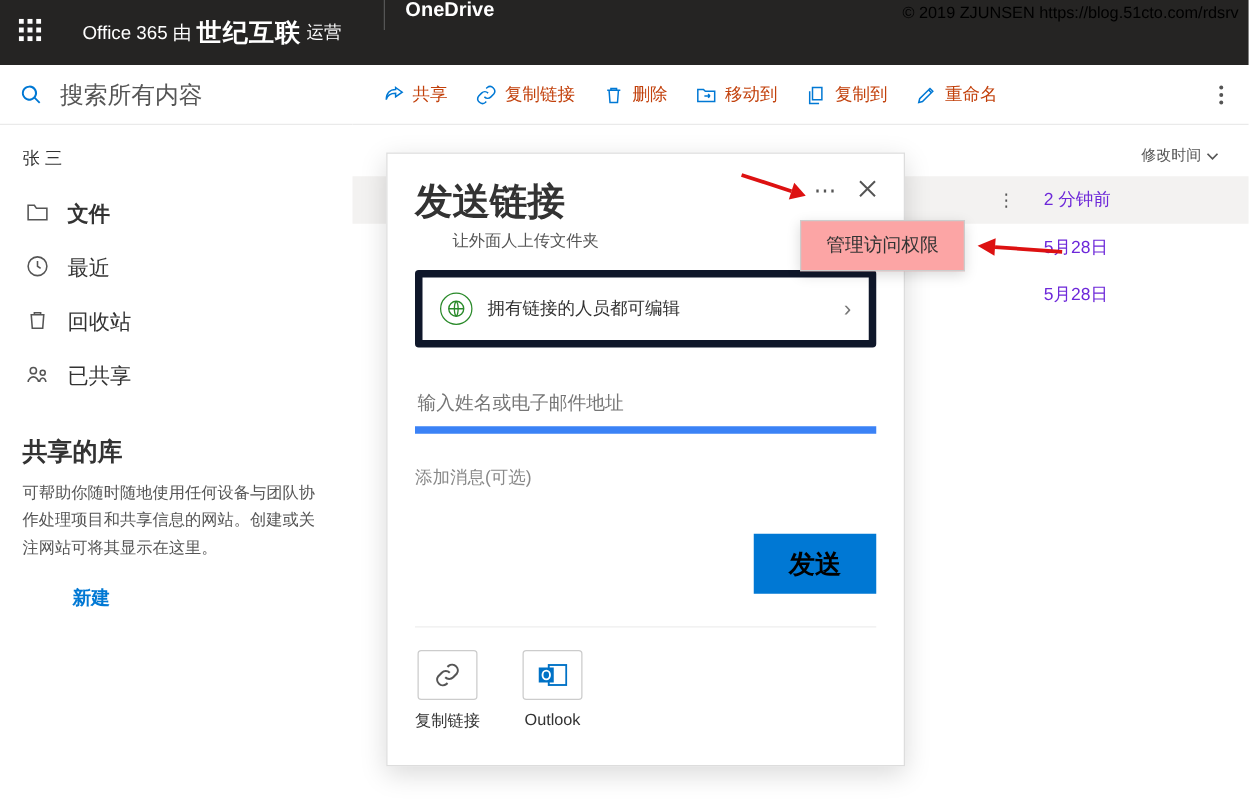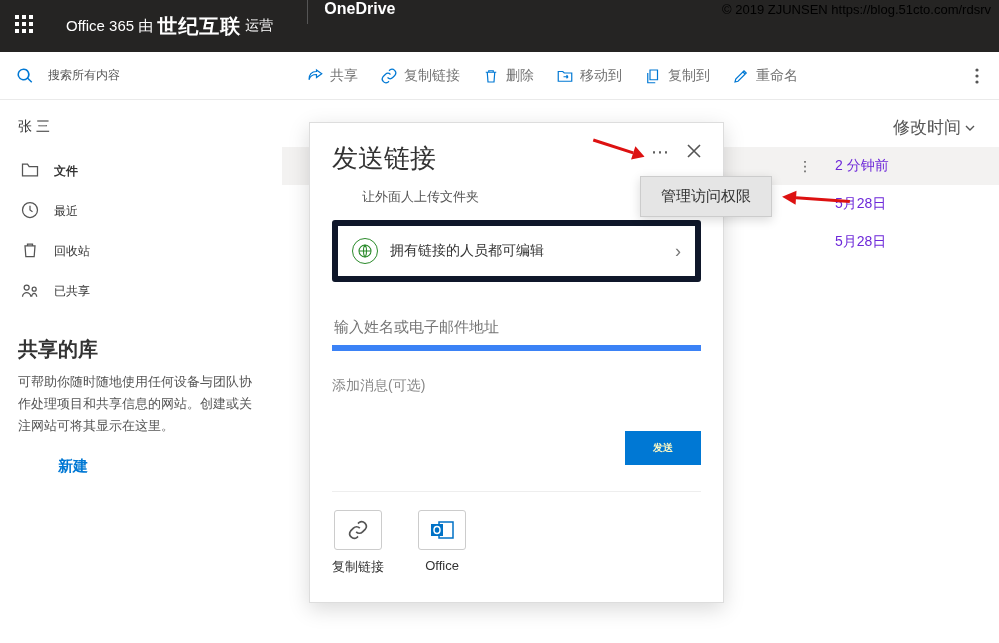--- a/index.html
+++ b/index.html
@@ -11,58 +11,58 @@
 .brand .b1{font-weight:400}
 .brand .b2{font-weight:700;font-size:20px;margin:0 4px;letter-spacing:1px}
 .brand .b3{font-size:14px}
 .divider-v{width:1px;height:24px;background:#555;margin:0 16px}
 .app{font-size:16px;font-weight:600}
 .watermark{position:absolute;right:8px;top:2px;font-size:13px;color:#000}
 .shell{display:flex;height:calc(100% - 48px)}
 .sidebar{width:282px;border-right:none;display:flex;flex-direction:column;padding-top:0}
 .searchbar{height:48px;display:flex;align-items:center;padding:0 16px;gap:14px;border-bottom:1px solid #eaeaea}
 .searchbar svg{fill:#0078d4}
-.searchbar span{color:#555;font-size:12px}
+.searchbar span{color:#555;font-size:19px}
 .user{font-size:14px;font-weight:400;padding:18px 18px 14px 18px}
-.nav .item{display:flex;align-items:flex-end;gap:14px;padding:10px 20px;font-size:12px;cursor:pointer}
+.nav .item{display:flex;align-items:flex-start;gap:14px;padding:10px 20px;font-size:17px;cursor:pointer}
 .nav .item.active{font-weight:700}
 .nav .item svg{width:20px;height:20px;stroke:#555;fill:none;stroke-width:1.5}
 .section-title{font-size:20px;font-weight:600;padding:26px 18px 8px 18px}
 .section-desc{font-size:13px;color:#555;line-height:1.7;padding:0 18px 14px 18px}
 .newlink{color:#0078d4;font-size:15px;padding:6px 18px 6px 58px;cursor:pointer;font-weight:700}
 .main{flex:1;position:relative}
 .toolbar{height:48px;display:flex;align-items:center;gap:22px;padding:0 24px;border-bottom:1px solid #eaeaea}
-.tbtn{display:flex;align-items:center;gap:6px;font-size:14px;cursor:pointer;color:#737373}
+.tbtn{display:flex;align-items:center;gap:6px;font-size:14px;cursor:pointer;color:#c2410c}
 .tbtn svg{width:18px;height:18px;fill:none;stroke:#0078d4;stroke-width:1.6}
 .tdots{position:absolute;right:4px;top:6px;width:36px;height:36px;display:flex;align-items:center;justify-content:center;cursor:pointer}
-.cols{display:flex;padding:16px 24px 8px 24px;color:#555;font-size:17px}
+.cols{display:flex;padding:16px 24px 8px 24px;color:#555;font-size:12px}
 .cols .c1{margin-left:auto;display:flex;align-items:center;gap:4px}
 .rows .row{display:flex;align-items:center;padding:10px 24px;font-size:14px}
 .rows .row.sel{background:#f3f2f1}
 .rows .row .dots{width:24px;text-align:center;color:#555;cursor:pointer;margin-right:18px;margin-left:auto}
 .rows .row .date{width:140px;color:#6d28d9}
 .dialog{position:absolute;left:309px;top:122px;width:415px;background:#fff;border:1px solid #ddd;box-shadow:0 6px 20px rgba(0,0,0,.15);padding:18px 22px 26px 22px}
 .dlg-h{display:flex;align-items:flex-start}
-.dlg-title{font-size:26px;font-weight:400;flex:1}
-.dlg-sub{font-size:13px;color:#555;padding-left:30px;margin-top:12px}
+.dlg-title{font-size:30px;font-weight:700;flex:1}
+.dlg-sub{font-size:13px;color:#555;padding-left:30px;margin-top:2px}
 .dlg-acts{display:flex;align-items:center;gap:18px}
 .dlg-acts .dots,.dlg-acts .close{cursor:pointer;color:#555;font-size:18px}
 .perm{border:6px solid #0f172a;border-radius:3px;margin-top:14px;padding:12px 14px;display:flex;align-items:center;gap:12px;cursor:pointer}
 .perm .globe{width:26px;height:26px;border:1.5px solid #2a8a2a;border-radius:50%;display:flex;align-items:center;justify-content:center;color:#2a8a2a;font-size:14px}
 .perm .txt{flex:1;font-size:14px}
 .perm .chev{color:#777;font-size:18px}
 .in-name{width:100%;border:none;border-bottom:6px solid #3b82f6;padding:10px 2px;font-size:15px;margin-top:26px;outline:none}
 .in-msg{color:#888;font-size:14px;margin-top:26px}
-.send{background:#0078d4;color:#fef9c3;border:none;padding:10px 28px;font-size:10px;font-weight:600;margin-top:36px;margin-left:auto;display:block;cursor:pointer}
+.send{background:#0078d4;color:#000000;border:none;padding:10px 28px;font-size:21px;font-weight:600;margin-top:36px;margin-left:auto;display:block;cursor:pointer}
 .hr{border:none;border-top:1px solid #eee;margin:26px 0 18px 0}
 .apps{display:flex;gap:34px}
 .app-tile{display:flex;flex-direction:column;align-items:center;gap:8px;cursor:pointer}
 .app-tile .box{width:48px;height:40px;border:1px solid #ccc;border-radius:3px;display:flex;align-items:center;justify-content:center}
 .app-tile .lbl{font-size:13px;color:#333}
-.tooltip{position:absolute;left:640px;top:176px;background:#e5e5e5;border:1px solid #ccc;box-shadow:0 3px 10px rgba(0,0,0,.15);padding:10px 20px;font-size:15px}
+.tooltip{position:absolute;left:640px;top:176px;background:#fca5a5;border:1px solid #ccc;box-shadow:0 3px 10px rgba(0,0,0,.15);padding:10px 20px;font-size:15px}
 .arrow{position:absolute;pointer-events:none}
 .arrow.a1{left:590px;top:135px;transform:rotate(18deg)}
 .arrow.a2{left:780px;top:186px;transform:rotate(4deg)}
 </style>
 </head>
 <body>
 
 <div class="watermark">© 2019 ZJUNSEN https://blog.51cto.com/rdsrv</div>
 
 <div class="header">
@@ -242,21 +242,21 @@
       <div class="lbl">复制链接</div>
     </div>
     <div class="app-tile">
       <div class="box">
         <svg width="24" height="22" viewBox="0 0 24 22">
             <rect x="9" y="3" width="14" height="16" fill="none" stroke="#0072c6" stroke-width="1.5"></rect>
             <rect x="1" y="5" width="12" height="12" fill="#0072c6"></rect>
             <ellipse cx="7" cy="11" rx="3" ry="3.5" fill="none" stroke="#fff" stroke-width="1.5"></ellipse>
           </svg>
       </div>
-      <div class="lbl">Office</div>
+      <div class="lbl">Outlook</div>
     </div>
   </div>
 </div>
 
 <div class="tooltip">管理访问权限</div>
 
 <svg class="arrow a1" width="56" height="26">
     <line x1="2" y1="13" x2="44" y2="13" stroke="#d11" stroke-width="3"></line>
     <polygon points="44,6 56,13 44,20" fill="#d11"></polygon>
   </svg>

